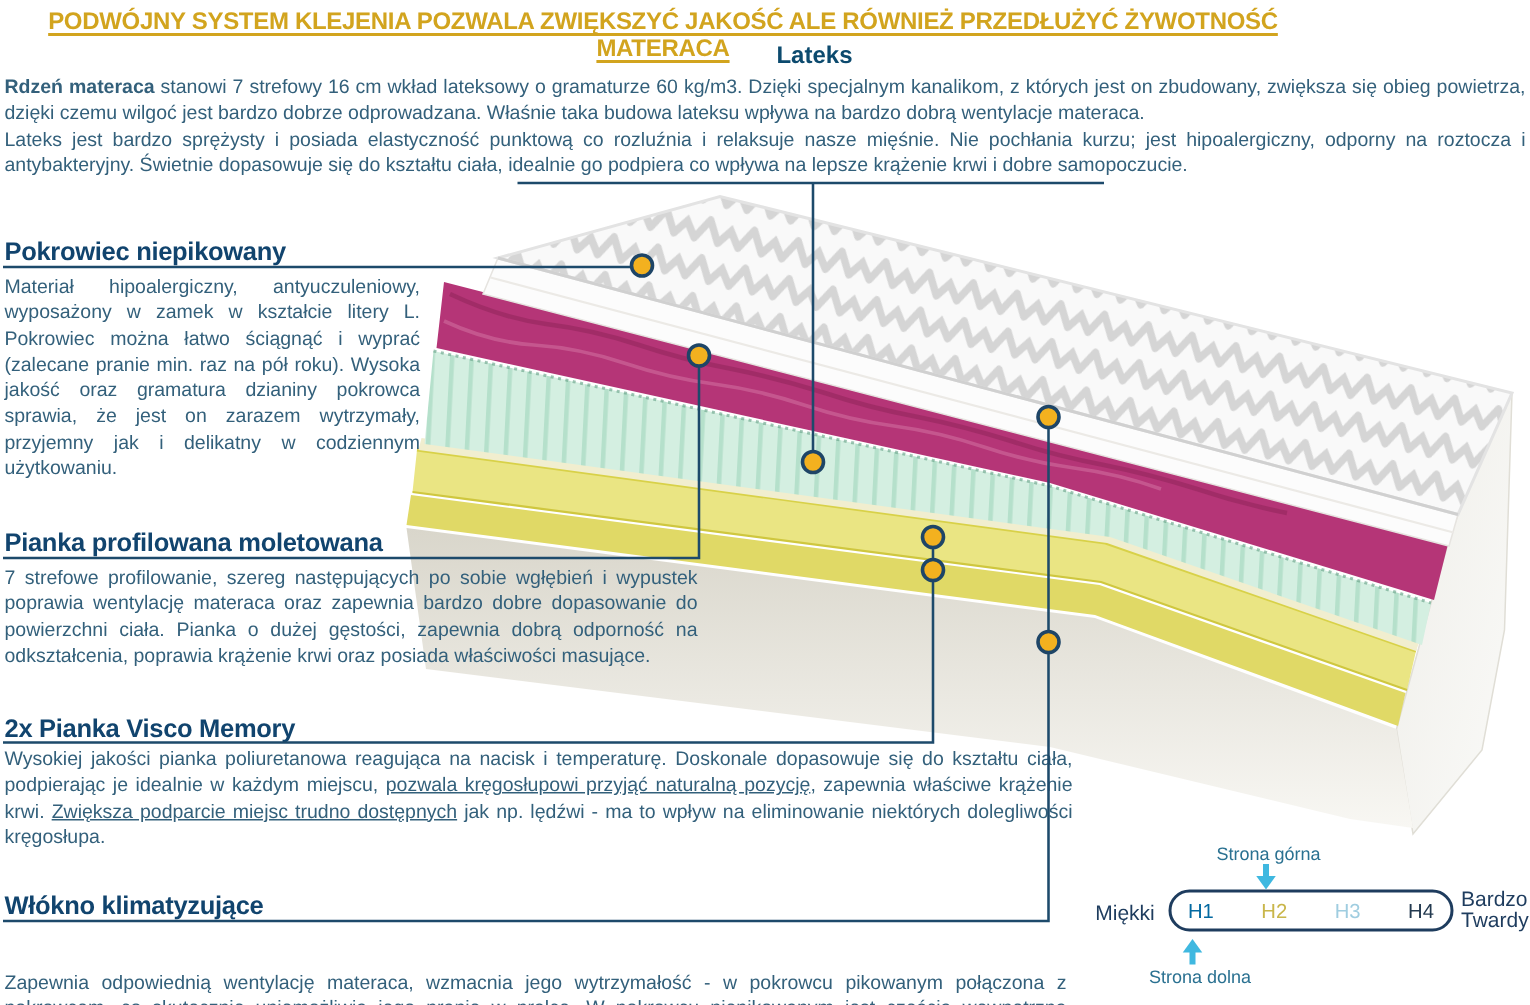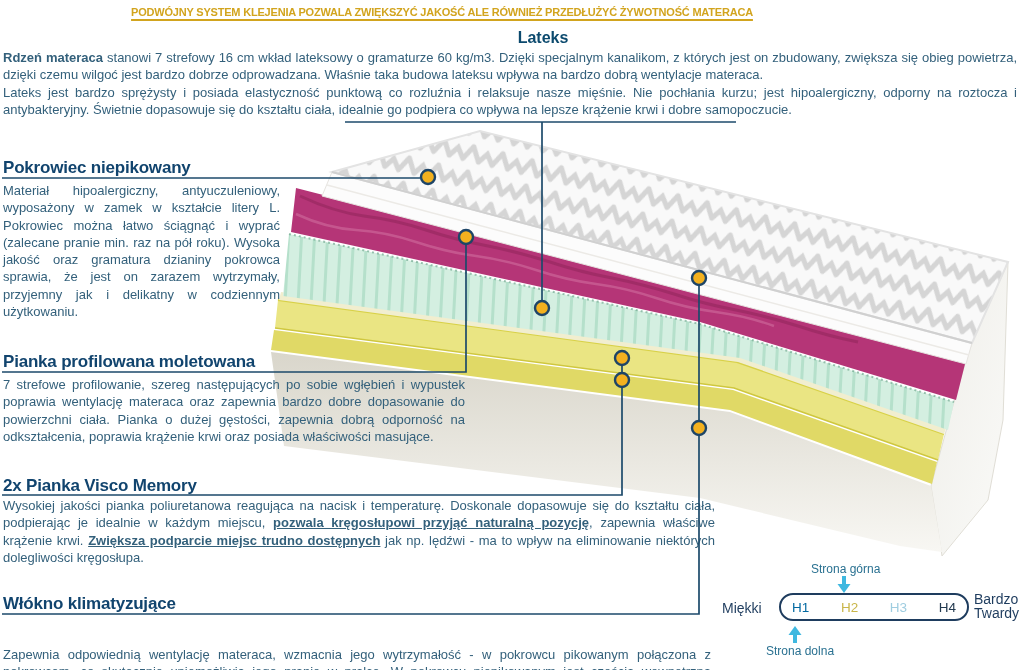--- a/index.html
+++ b/index.html
@@ -1,42 +1,42 @@
 <!DOCTYPE html>
 <html lang="pl"><head>
 <meta charset="utf-8">
 <style>
   html,body{margin:0;padding:0;width:1020px;height:670px;background:#ffffff;overflow:hidden;}
   body{font-family:"Liberation Sans","DejaVu Sans",sans-serif;position:relative;}
   .abs{position:absolute;}
   
   .banner{top:6px;left:0;width:884px;text-align:center;
-          font-size:11px;font-weight:bold;color:#d2a41e;
+          font-size:16px;font-weight:bold;color:#d2a41e;
           text-decoration:underline;text-underline-offset:3px;text-decoration-thickness:1.5px;
           letter-spacing:-0.2px;z-index:2;}
   .lateks-title{top:29px;left:0;width:1020px;text-align:center;padding-left:66px;box-sizing:border-box;
           font-size:16px;font-weight:bold;color:#0c4a6e;z-index:2;}
   .para{font-size:13px;line-height:17.3px;color:#33607b;text-align:justify;z-index:2;}
   .p-lateks{top:49px;left:3px;width:1014px;}
   .p-pokrowiec{top:182px;left:3px;width:277px;}
   .p-pianka{top:376px;left:3px;width:462px;}
   .p-visco{top:497px;left:3px;width:712px;}
   .p-wlokno{top:617px;left:3px;width:708px;margin-top:29px;}
   .sec-title{font-size:17px;font-weight:bold;color:#11446e;letter-spacing:-0.2px;z-index:2;white-space:nowrap;}
   .t-pokrowiec{top:158px;left:3px;}
   .t-pianka{top:352px;left:3px;}
   .t-visco{top:476px;left:3px;}
   .t-wlokno{top:594px;left:3px;}
   .bold{font-weight:bold;}
-  .bu{font-weight:bold;text-decoration:underline;}
+  .bu{font-weight:normal;text-decoration:underline;}
   
   .hs-label{color:#2a7191;font-size:12px;z-index:2;white-space:nowrap;}
   .hs-top{top:562px;left:811px;}
   .hs-bottom{top:644px;left:766px;}
-  .hs-soft{top:600px;left:722px;width:56px;text-align:left;font-size:14px;color:#1e3c5e;z-index:2;}
+  .hs-soft{top:600px;left:722px;width:56px;text-align:center;font-size:14px;color:#1e3c5e;z-index:2;}
   .hs-hard{top:593px;left:974px;width:48px;font-size:14px;line-height:13.5px;color:#1e3c5e;z-index:2;}
   .hs-box{top:593px;left:779px;width:190px;height:28px;border:2.5px solid #1e3c5e;border-radius:14px;
           background:#ffffff;display:flex;align-items:center;justify-content:space-between;
           padding:0 11px;box-sizing:border-box;z-index:2;}
   .hs-level{font-size:13.5px;font-weight:500;}
   svg.layer{position:absolute;top:0;left:0;z-index:1;}
   svg.overlay{position:absolute;top:0;left:0;z-index:3;pointer-events:none;}
 </style>
 </head>
 <body>

